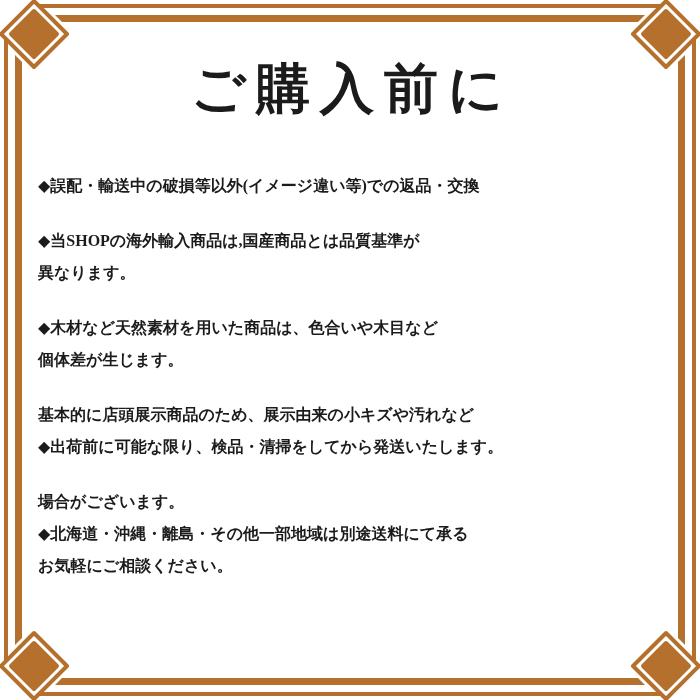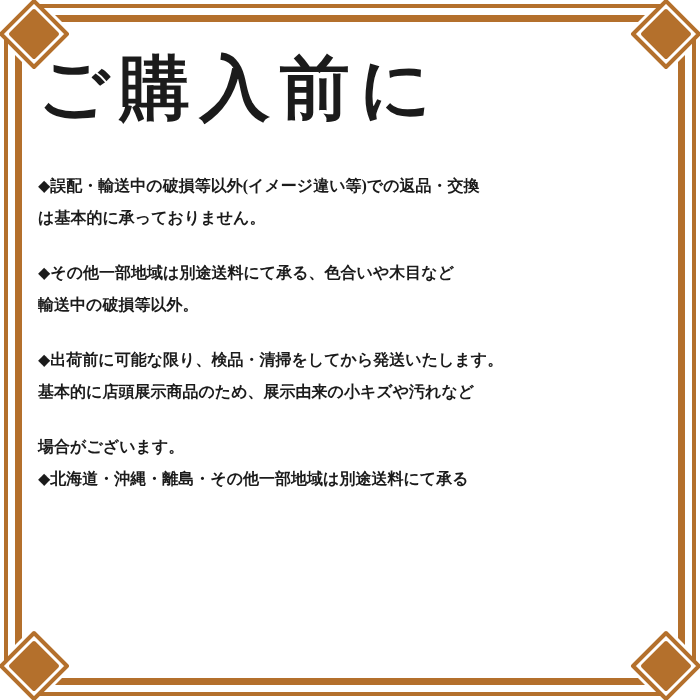--- a/index.html
+++ b/index.html
@@ -8,22 +8,22 @@
     background:#ffffff;
     font-family:"Liberation Serif","DejaVu Serif",serif;
   }
   .frame-svg{position:absolute;left:0;top:0;width:700px;height:700px;}
   .content{
     position:absolute;left:38px;right:34px;top:30px;
     color:var(--text-color,#1b1b1b);
   }
   .page-title{
     margin:12px 0 34px 0;
-    font-size:70px;line-height:94px;font-weight:700;
-    letter-spacing:10px;white-space:nowrap;
+    font-size:54px;line-height:94px;font-weight:700;
+    letter-spacing:10px;text-align:center;white-space:nowrap;
     color:var(--text-color,#1b1b1b);
   }
   .notice{
     margin:0 0 23px 0;
     font-size:16px;line-height:32px;font-weight:600;
   }
   .notice .line{display:block;white-space:nowrap;}
 </style>
 </head>
 <body>
@@ -53,31 +53,35 @@
     <path d="M 666 633 L 699 666 L 666 699 L 633 666 Z" fill="#ffffff" stroke="var(--frame-color,#b4702c)" stroke-width="4" stroke-linejoin="round"></path>
     <path d="M 666 643 L 689 666 L 666 689 L 643 666 Z" fill="var(--frame-color,#b4702c)" stroke="var(--frame-color,#b4702c)" stroke-width="4" stroke-linejoin="round"></path>
   </g>
 </svg>
 
 <div class="content">
   <h1 class="page-title">ご購入前に</h1>
 
   <p class="notice">
     <span class="line">◆誤配・輸送中の破損等以外(イメージ違い等)での返品・交換</span>
-    <span class="line">は基本的に承っておりません。</span>
-  </p>
-
-
-  <p class="notice">
-    <span class="line">◆その他一部地域は別途送料にて承る、色合いや木目など</span>
-    <span class="line">輸送中の破損等以外。</span>
   </p>
 
   <p class="notice">
+    <span class="line">◆当SHOPの海外輸入商品は,国産商品とは品質基準が</span>
+    <span class="line">異なります。</span>
+  </p>
+
+  <p class="notice">
+    <span class="line">◆木材など天然素材を用いた商品は、色合いや木目など</span>
+    <span class="line">個体差が生じます。</span>
+  </p>
+
+  <p class="notice">
+    <span class="line">基本的に店頭展示商品のため、展示由来の小キズや汚れなど</span>
     <span class="line">◆出荷前に可能な限り、検品・清掃をしてから発送いたします。</span>
-    <span class="line">基本的に店頭展示商品のため、展示由来の小キズや汚れなど</span>
   </p>
 
   <p class="notice">
     <span class="line">場合がございます。</span>
     <span class="line">◆北海道・沖縄・離島・その他一部地域は別途送料にて承る</span>
+    <span class="line">お気軽にご相談ください。</span>
   </p>
 </div>
 
 </body></html>

